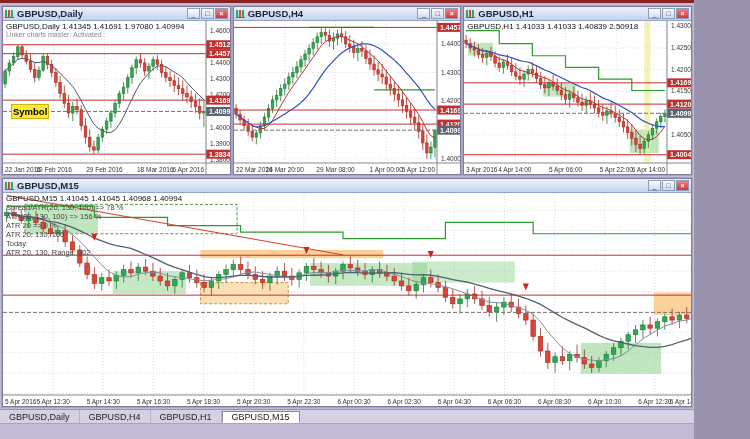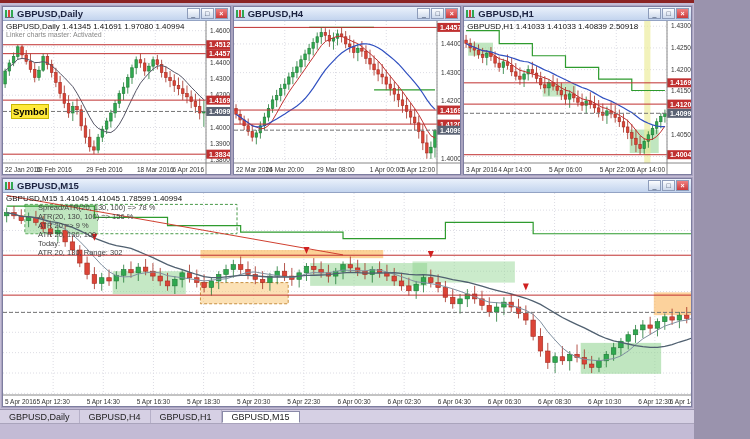--- a/index.html
+++ b/index.html
@@ -27,21 +27,21 @@
     background:linear-gradient(#fdfeff,#cdd9ec);border:1px solid #8d9cba;cursor:default;
   }
   .wbtn.close{background:linear-gradient(#f08080,#cc3a3a);color:#fff;font-weight:bold;}
   .carea{position:relative;flex:1;background:#fff;overflow:hidden;}
   .chart{position:absolute;left:0;top:0;right:0;bottom:0;}
   .ov{position:absolute;pointer-events:none;white-space:nowrap;}
   .hdr{top:1px;left:3px;font-size:8px;color:#111;}
   .sub{top:10px;left:3px;font-size:7px;color:#888;}
   .badge{left:8px;top:54%;background:#FFE93B;color:#000;font-size:9.5px;font-weight:bold;
          padding:1px 1px;pointer-events:auto;border:1px solid #c9b800;}
-  .ind{left:3px;font-size:7.5px;color:#444;margin-left:32px;}
+  .ind{left:3px;font-size:7.5px;color:#444;}
   .tabbar{
     position:absolute;top:406px;left:0;right:0;height:15px;display:flex;align-items:stretch;
     background:#D6D0E4;border-top:1px solid #9a94b0;border-bottom:1px solid #aaa4bc;
   }
   .tab{padding:1px 9px;font-size:9px;color:#222;display:flex;align-items:center;
        border-right:1px solid #b6b0c8;cursor:default;}
   .tab.active{background:#fff;border:1px solid #8a8aa8;border-bottom:1px solid #fff;margin-top:1px;}
   .statusbar{position:absolute;top:422px;left:0;right:0;bottom:0;background:#C3BBD5;}
   .zoombtn{
     position:absolute;left:705px;top:398px;width:27px;height:27px;border-radius:50%;
@@ -807,21 +807,21 @@
             <text x="300.85714285714283" y="210.5" font-size="6.5" fill="#333" text-anchor="middle">5 Apr 22:30</text>
             <text x="351" y="210.5" font-size="6.5" fill="#333" text-anchor="middle">6 Apr 00:30</text>
             <text x="401.14285714285717" y="210.5" font-size="6.5" fill="#333" text-anchor="middle">6 Apr 02:30</text>
             <text x="451.2857142857143" y="210.5" font-size="6.5" fill="#333" text-anchor="middle">6 Apr 04:30</text>
             <text x="501.42857142857144" y="210.5" font-size="6.5" fill="#333" text-anchor="middle">6 Apr 06:30</text>
             <text x="551.5714285714286" y="210.5" font-size="6.5" fill="#333" text-anchor="middle">6 Apr 08:30</text>
             <text x="601.7142857142857" y="210.5" font-size="6.5" fill="#333" text-anchor="middle">6 Apr 10:30</text>
             <text x="651.8571428571429" y="210.5" font-size="6.5" fill="#333" text-anchor="middle">6 Apr 12:30</text>
             <text x="700" y="210.5" font-size="6.5" fill="#333" text-anchor="end">6 Apr 14:30</text>
           </svg></div>
-      <div class="ov hdr">GBPUSD,M15 1.41045 1.41045 1.78599 1.40994</div>
+      <div class="ov hdr">GBPUSD,M15 1.41045 1.41045 1.40968 1.40994</div>
       <div class="ov ind" style="top:10px">Spread/ATR(20, 130, 100) =&gt; 78 %</div>
       <div class="ov ind" style="top:19px">ATR(20, 130, 100) =&gt; 156 %</div>
       <div class="ov ind" style="top:28px">ATR 20 =&gt; 9 %</div>
       <div class="ov ind" style="top:37px">ATR 20, 130, 100</div>
       <div class="ov ind" style="top:46px">Today:</div>
       <div class="ov ind" style="top:55px">ATR 20, 130, Range: 302</div>
     </div>
   </div>
 
   <div class="tabbar">

